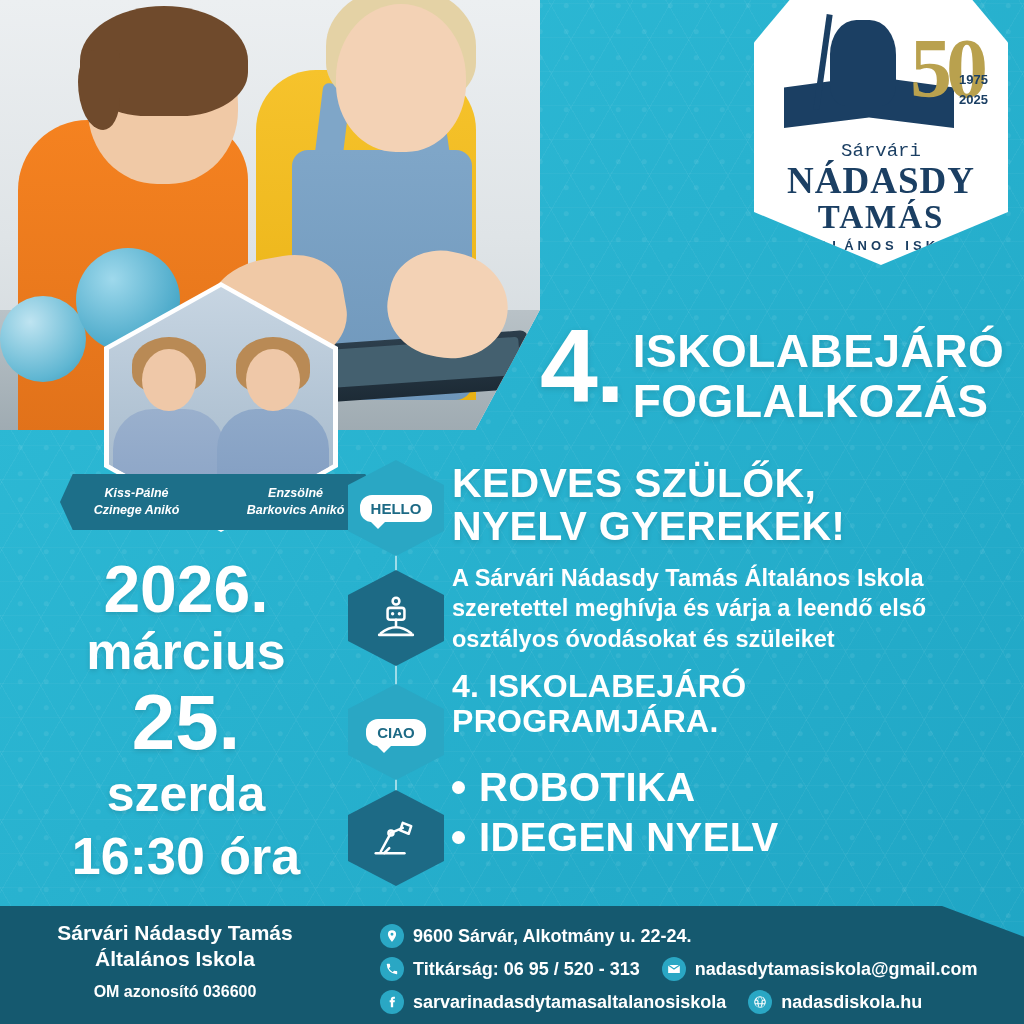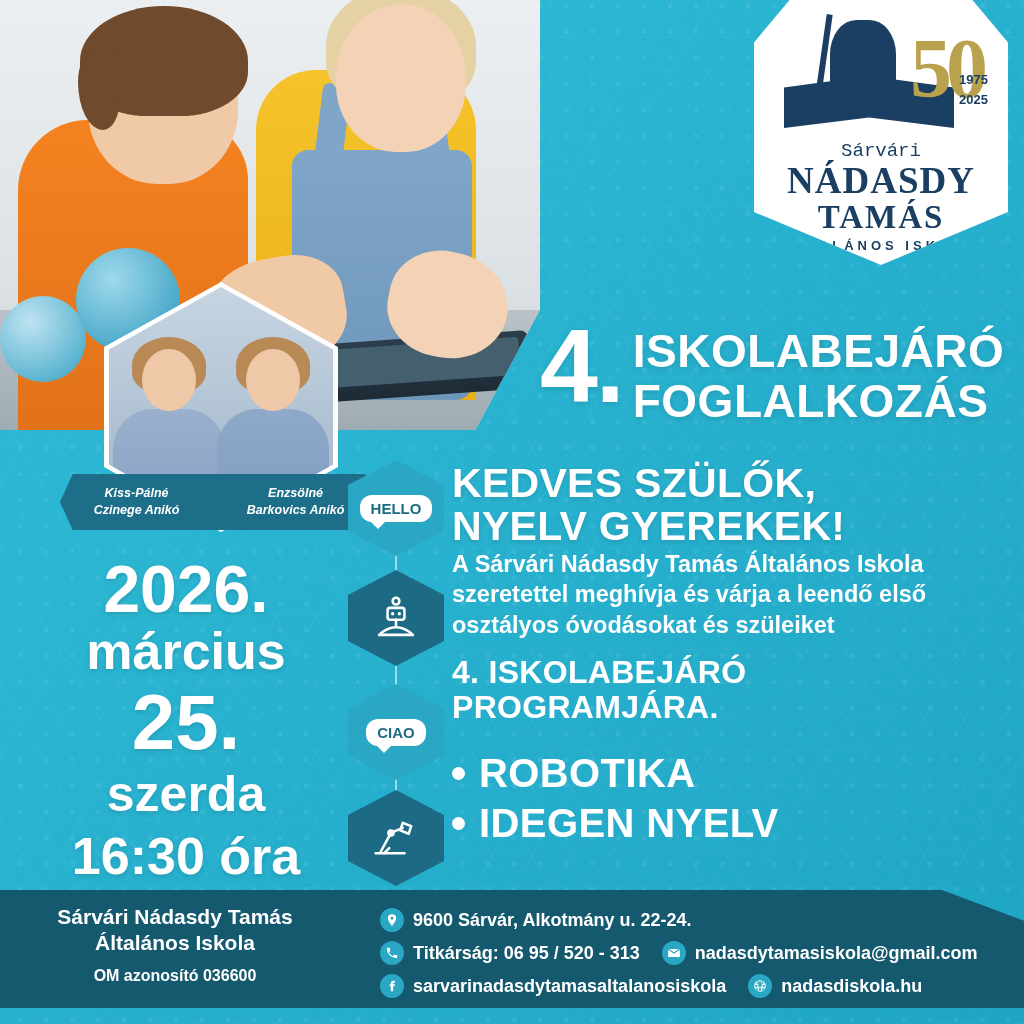--- a/index.html
+++ b/index.html
@@ -260,38 +260,38 @@
   }
   .hexicon svg{ width:54px; height:54px; }
 
   
   .body-col{ position:absolute; left:452px; top:462px; width:560px; color:#ffffff; }
   .kedves{
     font-size:41px; font-weight:700; line-height:1.06; letter-spacing:0.3px;
     text-shadow:0 2px 5px rgba(0,0,0,0.12);
   }
   .para{
-    font-size:23.5px; font-weight:700; line-height:1.3;
+    margin-top:14px; font-size:23.5px; font-weight:700; line-height:1.3;
   }
   .prog{
     margin-top:14px; font-size:32px; font-weight:700; line-height:1.12; letter-spacing:0.3px;
   }
   .bullets{ margin-top:22px; }
   .bullet{
     display:flex; align-items:center; font-size:40px; font-weight:700;
     line-height:1.25; letter-spacing:0.4px;
   }
   .bullet .dot{
     width:13px; height:13px; border-radius:50%; background:#ffffff;
     margin-right:14px; flex:0 0 13px;
   }
 
   
   .footer{
-    position:absolute; left:0; right:0; bottom:16px; height:118px;
+    position:absolute; left:0; right:0; bottom:0; height:118px;
     background:#15596f;
     clip-path: polygon(0 0, 92% 0, 100% 26%, 100% 100%, 0 100%);
   }
   .footer-left{
     position:absolute; left:0; top:14px; width:350px; text-align:center;
     color:#ffffff; font-weight:700;
   }
   .fl1{ font-size:21px; line-height:1.25; }
   .fl2{ font-size:16px; margin-top:10px; }
   .footer-right{

